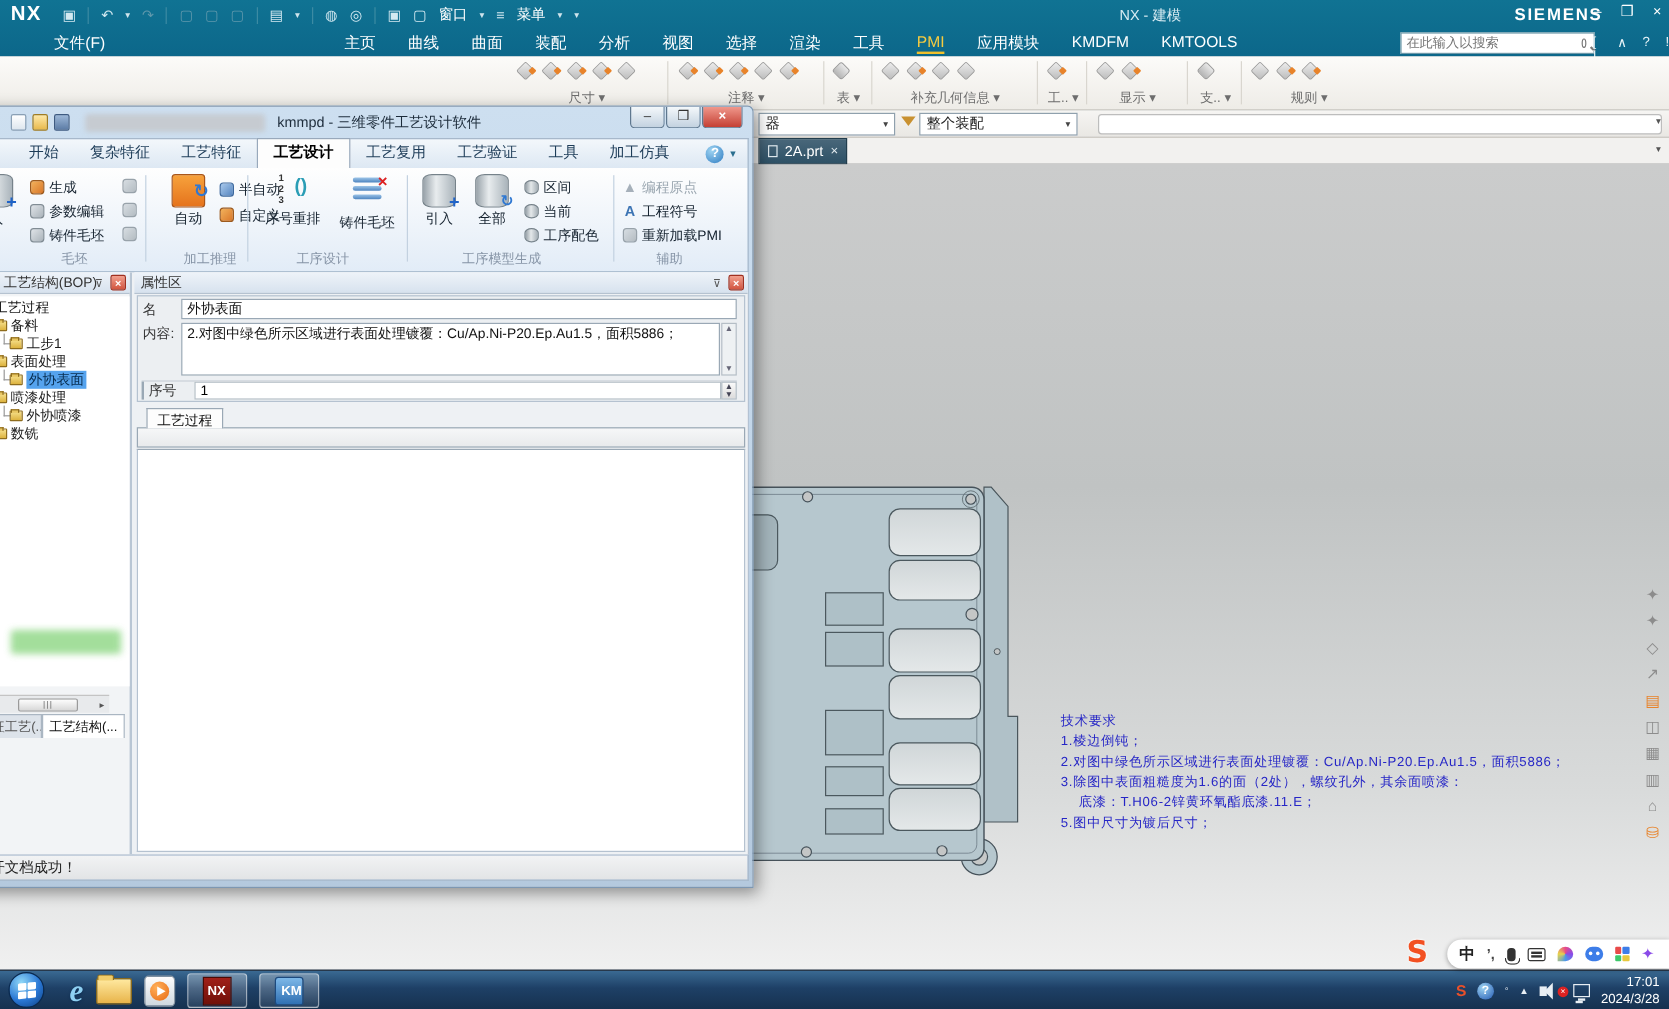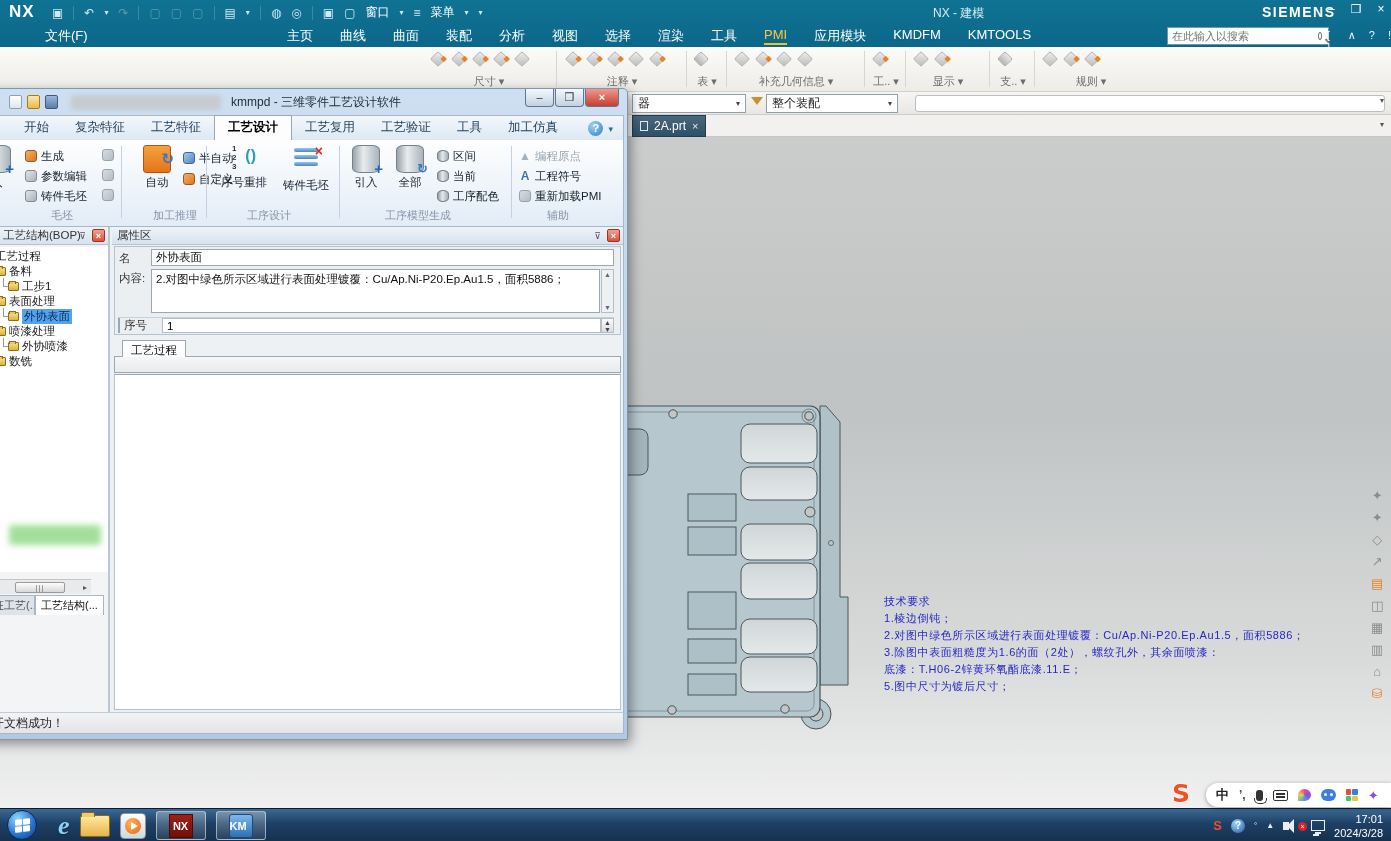--- a/index.html
+++ b/index.html
@@ -49,21 +49,21 @@
   .ptab { position: absolute; left: 632px; top: 0; height: 22px; background: linear-gradient(#49677a, #2e5166); border: 1px solid #223d4d; color: #fff; font-size: 12px; display: flex; align-items: center; gap: 6px; padding: 0 7px; }
   .ptab .doc { width: 8px; height: 10px; border: 1px solid #dfe9ee; background: transparent; }
   .ptab .x { font-size: 11px; color: #e6eef2; }
   .tiny-car { position: absolute; font-size: 8px; color: #444; }
 
   
   .vp { position: absolute; left: 0; top: 137px; width: 1391px; height: 671px;
         background: linear-gradient(180deg, #cbcccc 0%, #c0c3c3 40%, #d9dbdb 78%, #f0f0f0 100%); }
   .tech { position: absolute; left: 884px; top: 456px; width: 505px; font-size: 11px; line-height: 17px;
           color: #2626c6; letter-spacing: 0.6px; white-space: nowrap; }
-  .tech .ind { }
+  .tech .ind { margin-left: 15px; }
   .rtools { position: absolute; left: 1371px; top: 350px; display: flex; flex-direction: column; gap: 5px; font-size: 13px; color: #8c8c8c; text-align: center; }
   .rtools span { height: 17px; line-height: 17px; }
   .rtools .or { color: #e8832a; }
 
   
   .dlg { position: absolute; left: -18px; top: 88px; width: 646px; height: 652px; z-index: 30;
          background: linear-gradient(#cddff0, #b4c9de); border: 1px solid #7d97b2; border-radius: 5px 5px 0 0;
          box-shadow: 3px 4px 12px rgba(0,0,0,.38); }
   .dtitle { position: relative; height: 26px; display: flex; align-items: center; padding-left: 26px; }
   .dticon { width: 13px; height: 14px; margin-right: 5px; border-radius: 2px; }
@@ -155,21 +155,21 @@
   .ticons { position: absolute; left: 58px; top: 0; height: 33px; display: flex; align-items: center; gap: 10px; }
   .ie { font-family: "Liberation Serif", "DejaVu Serif", serif; font-style: italic; font-weight: bold; font-size: 26px; color: #8fd0f2; text-shadow: 0 1px 2px #0a2a50; }
   .tfolder { width: 30px; height: 22px; background: linear-gradient(#ffe9a0, #e8b44a); border: 1px solid #8a6a1d; border-radius: 2px; position: relative; }
   .tfolder::before { content: ""; position: absolute; left: 0; top: -4px; width: 12px; height: 4px; background: #f0cc6a; border: 1px solid #8a6a1d; border-bottom: none; border-radius: 2px 2px 0 0; }
   .wmp { width: 26px; height: 26px; background: linear-gradient(#fdfdfd, #cfd8df); border-radius: 4px; border: 1px solid #8a98a5; position: relative; }
   .wmp::before { content: ""; position: absolute; left: 4px; top: 4px; width: 16px; height: 16px; border-radius: 50%; background: radial-gradient(circle at 35% 30%, #ffb05a, #e86a12); }
   .wmp::after { content: ""; position: absolute; left: 10px; top: 8px; border-left: 7px solid #fff; border-top: 4px solid transparent; border-bottom: 4px solid transparent; }
   .tbtn { width: 50px; height: 29px; margin-top: 0; border: 1px solid rgba(255,255,255,.5); border-radius: 3px;
           background: linear-gradient(rgba(255,255,255,.32), rgba(255,255,255,.07)); display: flex; align-items: center; justify-content: center; }
   .nxsq { width: 24px; height: 24px; background: linear-gradient(#a02019, #701008); border: 1px solid #4a0a05; color: #fff; font-weight: bold; font-size: 11px; text-align: center; line-height: 23px; }
-  .kmsq { width: 24px; height: 24px; background: linear-gradient(#7db8e8, #2f6fb2); border: 1px solid #1d4a7e; border-radius: 3px; color: #fff; font-weight: bold; font-size: 11px; text-align: left; line-height: 23px; }
+  .kmsq { width: 24px; height: 24px; background: linear-gradient(#7db8e8, #2f6fb2); border: 1px solid #1d4a7e; border-radius: 3px; color: #fff; font-weight: bold; font-size: 11px; text-align: right; line-height: 23px; }
   .tray { position: absolute; right: 4px; top: 0; height: 33px; display: flex; align-items: center; gap: 9px; color: #fff; }
   .trs { font-size: 13px; font-weight: bold; color: #e8502a; }
   .trq { width: 14px; height: 14px; border-radius: 50%; background: radial-gradient(circle at 35% 30%, #9fd4f2, #2359b2); color: #fff; font-size: 10px; font-weight: bold; text-align: center; line-height: 14px; }
   .trup { font-size: 8px; color: #e8eef4; }
   .spk { width: 6px; height: 8px; background: #e8eef4; position: relative; margin-right: 4px; }
   .spk::after { content: ""; position: absolute; left: 4px; top: -3px; border-right: 7px solid #e8eef4; border-top: 7px solid transparent; border-bottom: 7px solid transparent; }
   .flag { width: 10px; height: 8px; background: #e8eef4; clip-path: polygon(0 0, 100% 15%, 85% 50%, 100% 85%, 0 100%); position: relative; }
   .flagwrap { position: relative; }
   .flagwrap::after { content: "×"; position: absolute; right: -5px; bottom: -5px; width: 9px; height: 9px; background: #d22; border-radius: 50%; color: #fff; font-size: 7px; line-height: 9px; text-align: center; }
   .net { width: 14px; height: 11px; border: 1px solid #e8eef4; position: relative; }

